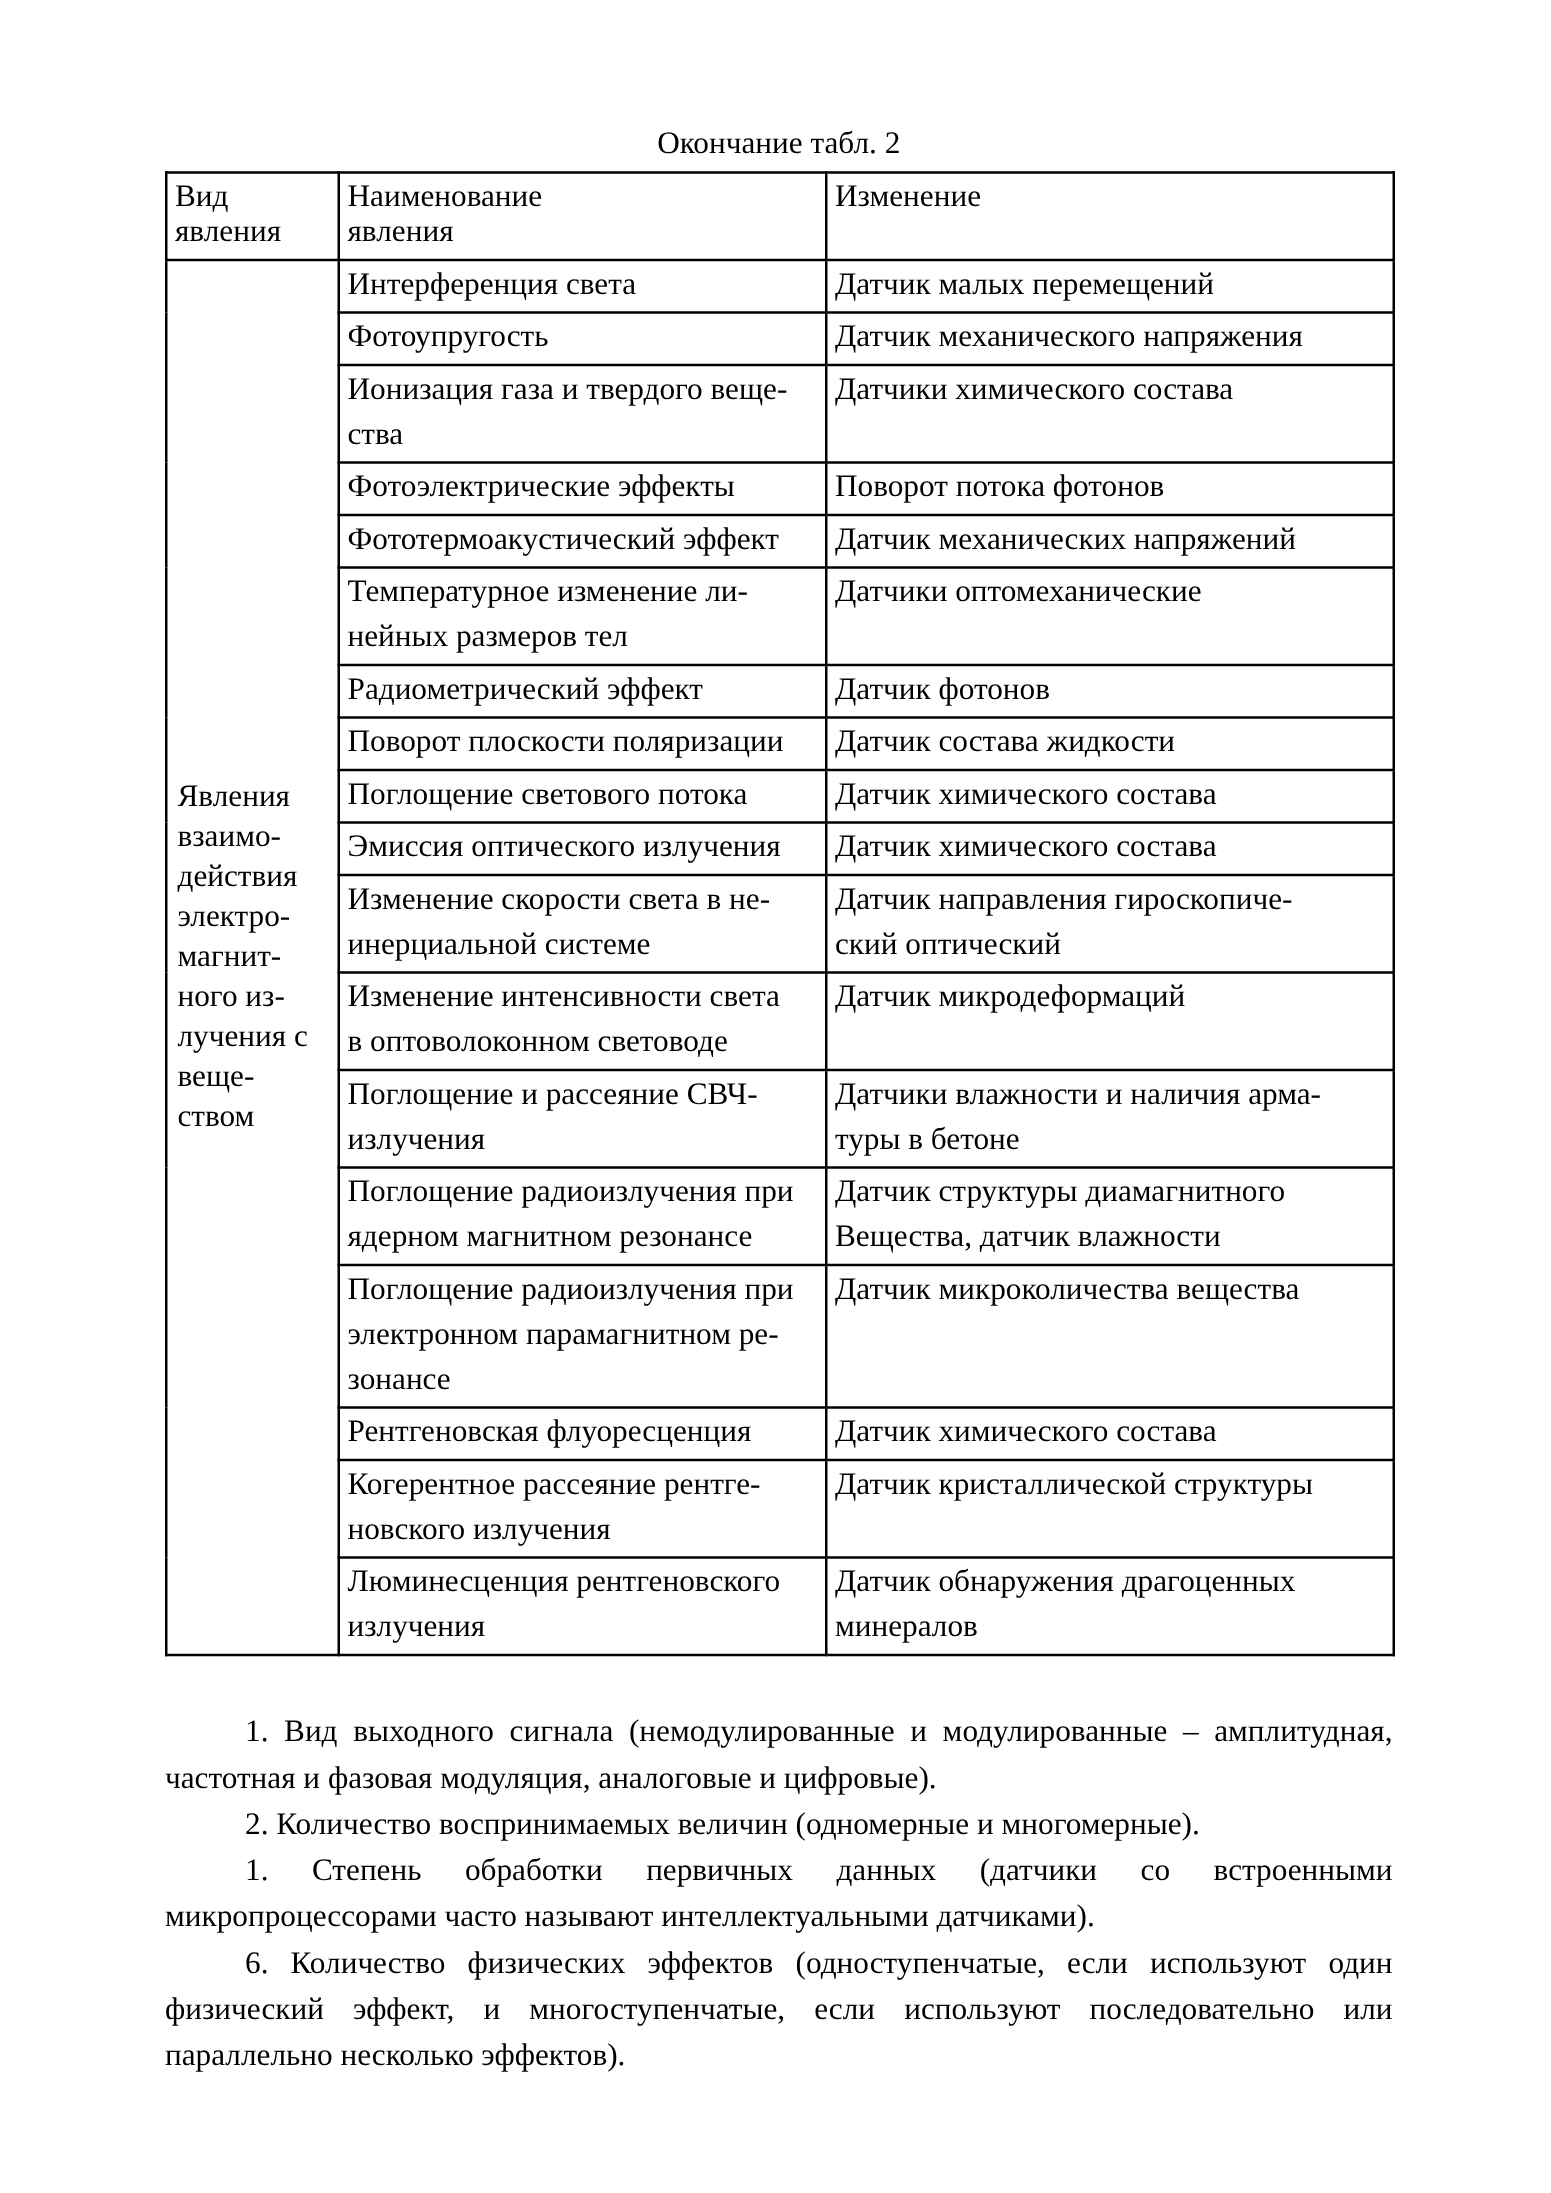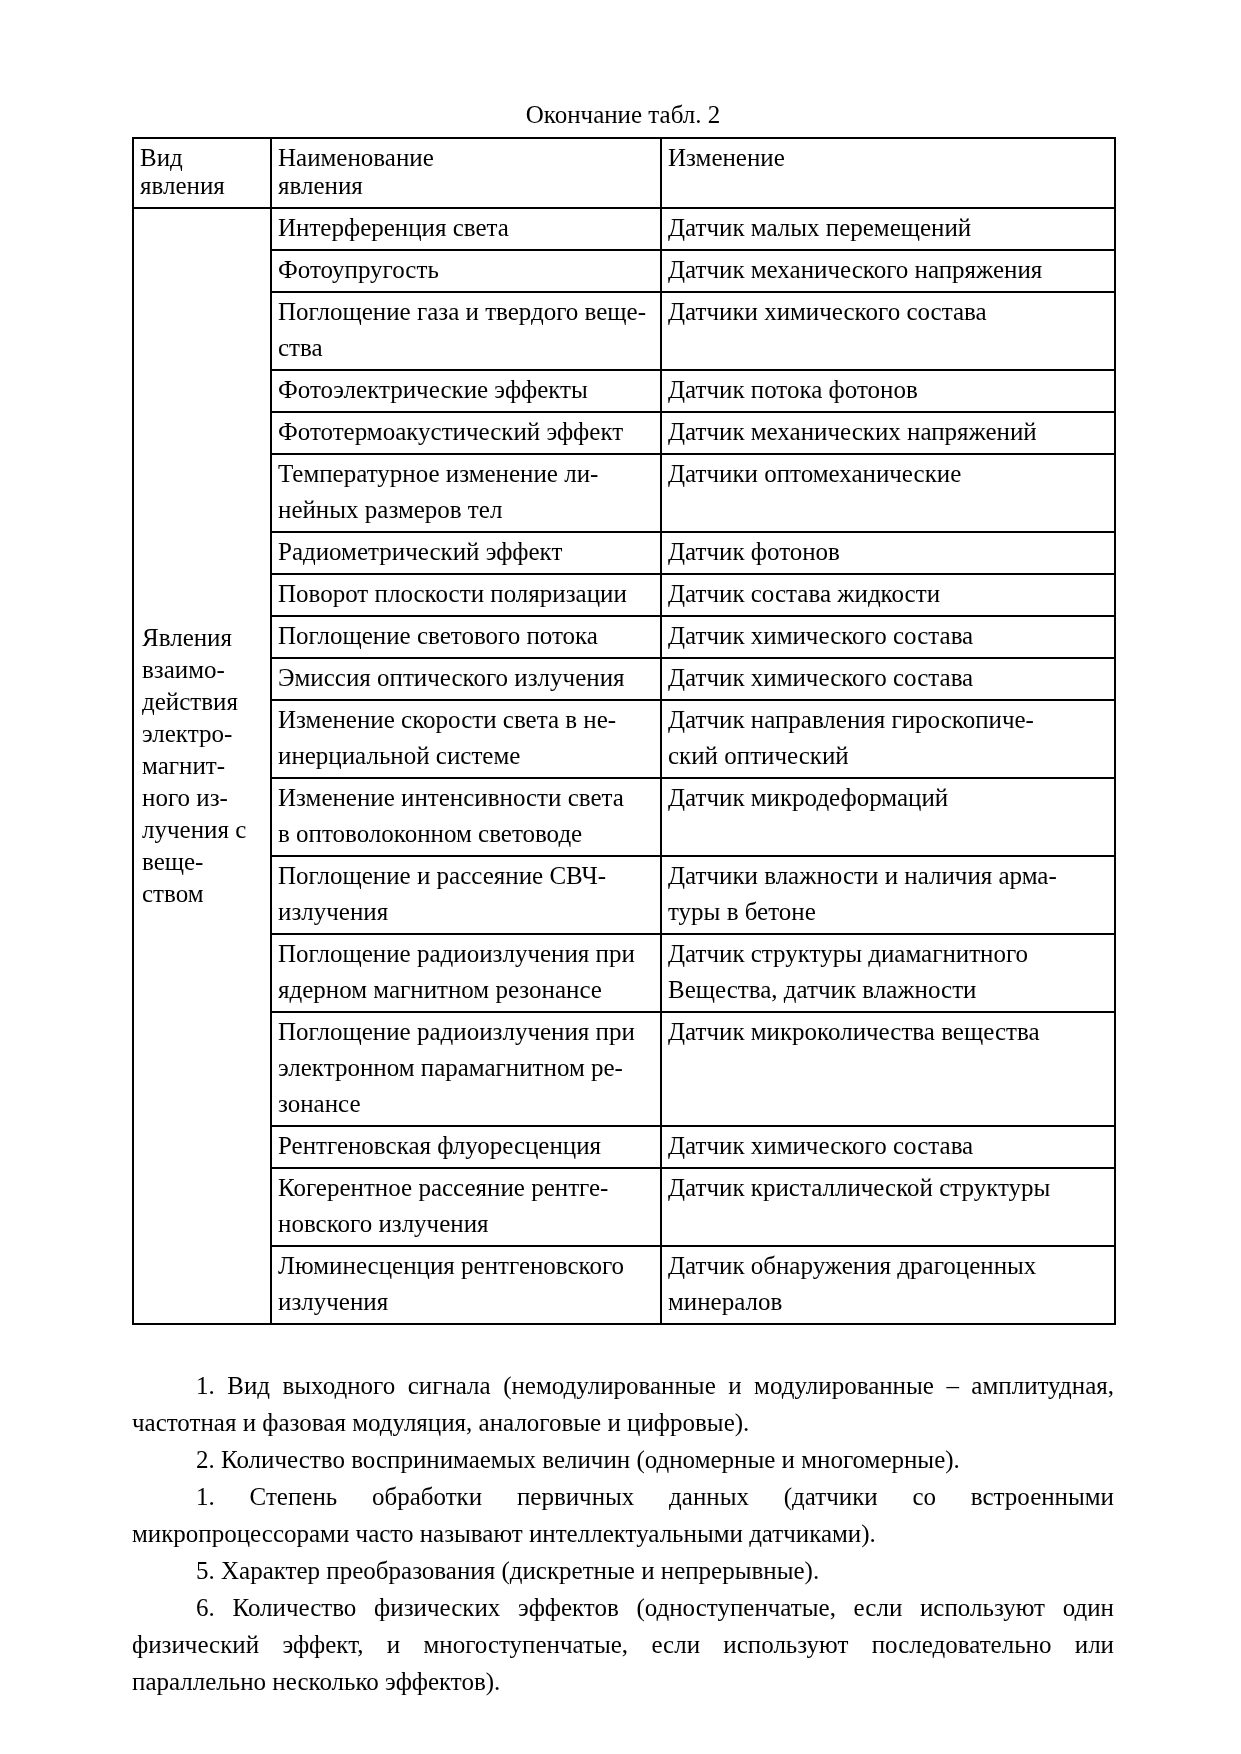--- a/index.html
+++ b/index.html
@@ -99,27 +99,27 @@
 веще-
 ством</td>
         <td>Интерференция света</td>
         <td>Датчик малых перемещений</td>
       </tr>
       <tr>
         <td>Фотоупругость</td>
         <td>Датчик механического напряжения</td>
       </tr>
       <tr>
-        <td>Поглощение газа и твердого веще-
+        <td>Ионизация газа и твердого веще-
 ства</td>
         <td>Датчики химического состава</td>
       </tr>
       <tr>
         <td>Фотоэлектрические эффекты</td>
-        <td>Датчик потока фотонов</td>
+        <td>Поворот потока фотонов</td>
       </tr>
       <tr>
         <td>Фототермоакустический эффект</td>
         <td>Датчик механических напряжений</td>
       </tr>
       <tr>
         <td>Температурное изменение ли-
 нейных размеров тел</td>
         <td>Датчики оптомеханические</td>
       </tr>
@@ -183,18 +183,17 @@
         <td>Датчик обнаружения драгоценных
 минералов</td>
       </tr>
     </tbody>
   </table>
 
   <div class="bodytext">
     <p>1. Вид выходного сигнала (немодулированные и модулированные – амплитудная, частотная и фазовая модуляция, аналоговые и цифровые).</p>
     <p>2. Количество воспринимаемых величин (одномерные и многомерные).</p>
     <p>1. Степень обработки первичных данных (датчики со встроенными микропроцессорами часто называют интеллектуальными датчиками).</p>
-    <p>5. Характер преобразования (дискретные и непрерывные).</p>
     <p>6. Количество физических эффектов (одноступенчатые, если используют один физический эффект, и многоступенчатые, если используют последовательно или параллельно несколько эффектов).</p>
 
   </div>
 
 </div>
 
 </body></html>

